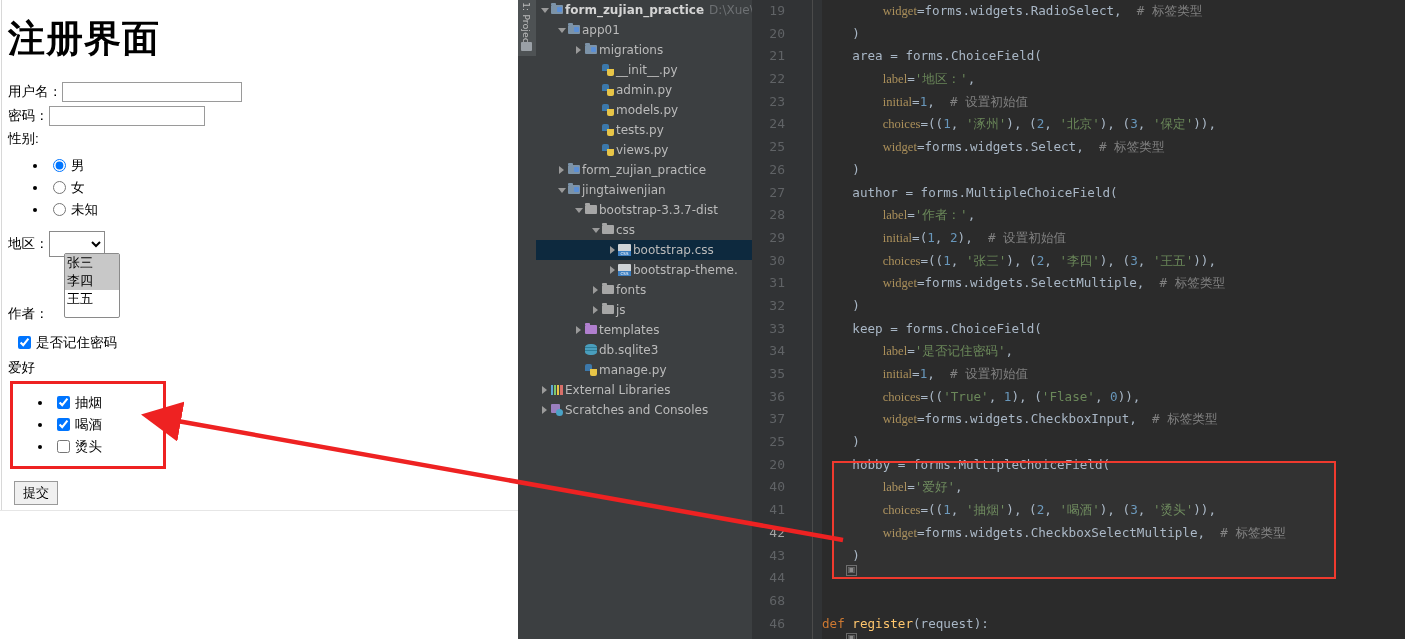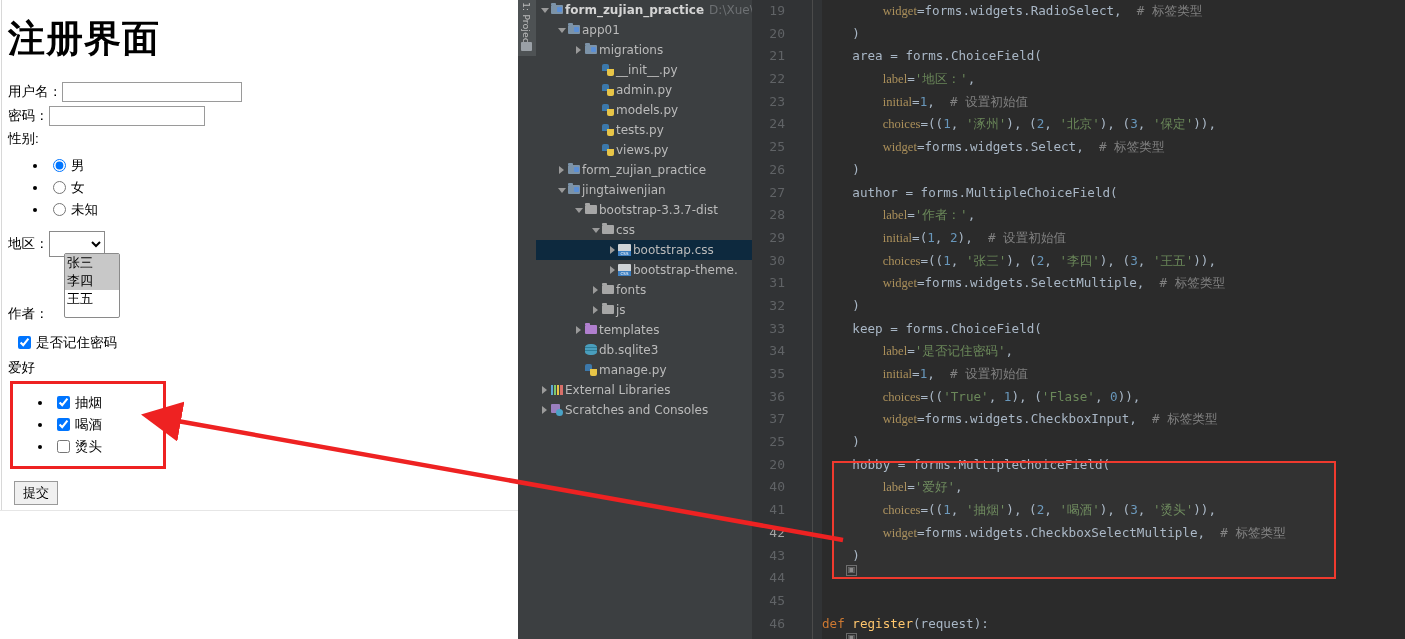--- a/index.html
+++ b/index.html
@@ -317,21 +317,21 @@
         <div>35</div>
         <div>36</div>
         <div>37</div>
         <div>25</div>
         <div>20</div>
         <div>40</div>
         <div>41</div>
         <div class="cur">42</div>
         <div>43</div>
         <div>44</div>
-        <div>45</div>
+        <div>68</div>
         <div>46</div>
       </div>
     <div id="foldcol">
       <div class="foldmark" style="top:565px;">▣</div>
       <div class="foldmark" style="top:633px;">▣</div>
     </div>
     <div id="indentline"></div>
     <div id="code"><div class="ln">        <span class="param">widget</span>=forms.widgets.RadioSelect,  <span class="cmt"># 标签类型</span></div><div class="ln">    )</div><div class="ln">    area = forms.ChoiceField(</div><div class="ln">        <span class="param">label</span>=<span class="str">'地区：'</span>,</div><div class="ln">        <span class="param">initial</span>=<span class="num">1</span>,  <span class="cmt"># 设置初始值</span></div><div class="ln">        <span class="param">choices</span>=((<span class="num">1</span>, <span class="str">'涿州'</span>), (<span class="num">2</span>, <span class="str">'北京'</span>), (<span class="num">3</span>, <span class="str">'保定'</span>)),</div><div class="ln">        <span class="param">widget</span>=forms.widgets.Select,  <span class="cmt"># 标签类型</span></div><div class="ln">    )</div><div class="ln">    author = forms.MultipleChoiceField(</div><div class="ln">        <span class="param">label</span>=<span class="str">'作者：'</span>,</div><div class="ln">        <span class="param">initial</span>=(<span class="num">1</span>, <span class="num">2</span>),  <span class="cmt"># 设置初始值</span></div><div class="ln">        <span class="param">choices</span>=((<span class="num">1</span>, <span class="str">'张三'</span>), (<span class="num">2</span>, <span class="str">'李四'</span>), (<span class="num">3</span>, <span class="str">'王五'</span>)),</div><div class="ln">        <span class="param">widget</span>=forms.widgets.SelectMultiple,  <span class="cmt"># 标签类型</span></div><div class="ln">    )</div><div class="ln">    keep = forms.ChoiceField(</div><div class="ln">        <span class="param">label</span>=<span class="str">'是否记住密码'</span>,</div><div class="ln">        <span class="param">initial</span>=<span class="num">1</span>,  <span class="cmt"># 设置初始值</span></div><div class="ln">        <span class="param">choices</span>=((<span class="str">'True'</span>, <span class="num">1</span>), (<span class="str">'Flase'</span>, <span class="num">0</span>)),</div><div class="ln">        <span class="param">widget</span>=forms.widgets.CheckboxInput,  <span class="cmt"># 标签类型</span></div><div class="ln">    )</div><div class="ln">    hobby = forms.MultipleChoiceField(</div><div class="ln">        <span class="param">label</span>=<span class="str">'爱好'</span>,</div><div class="ln">        <span class="param">choices</span>=((<span class="num">1</span>, <span class="str">'抽烟'</span>), (<span class="num">2</span>, <span class="str">'喝酒'</span>), (<span class="num">3</span>, <span class="str">'烫头'</span>)),</div><div class="ln">        <span class="param">widget</span>=forms.widgets.CheckboxSelectMultiple,  <span class="cmt"># 标签类型</span></div><div class="ln">    )</div><div class="ln">&nbsp;</div><div class="ln">&nbsp;</div><div class="ln"><span class="kw">def</span> <span class="fn">register</span>(request):</div></div>
     <div id="hl-block"></div>
   </div>

